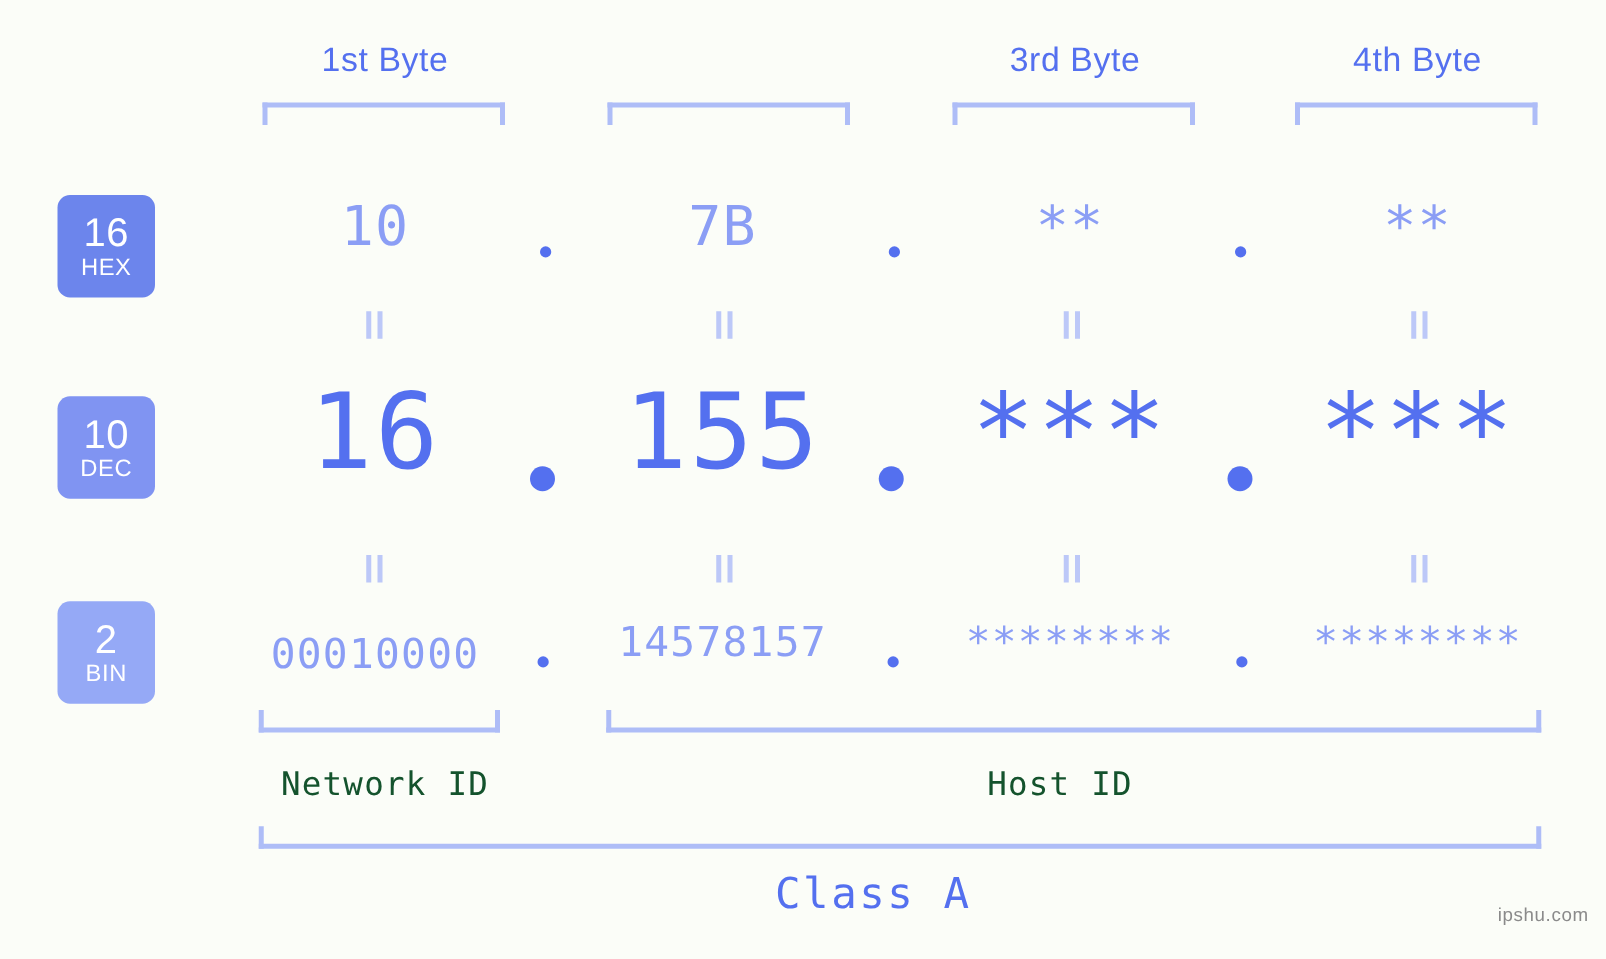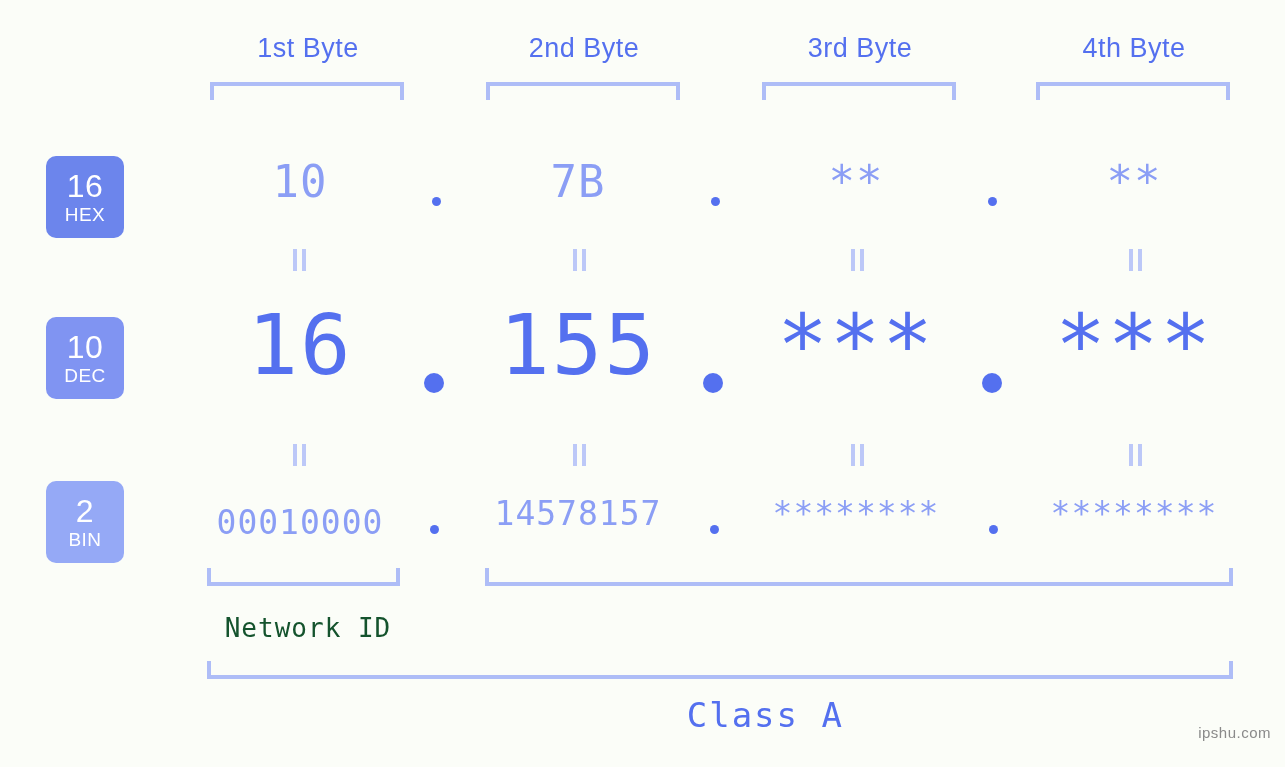--- a/index.html
+++ b/index.html
@@ -132,21 +132,21 @@
     text-align: center;
     font-family: "DejaVu Sans Mono", monospace;
     font-size: 26px;
     color: #14532d;
     white-space: nowrap;
     letter-spacing: 1px;
   }
 
   .class-label {
     position: absolute;
-    text-align: right;
+    text-align: left;
     font-family: "DejaVu Sans Mono", monospace;
     font-size: 34px;
     color: #5470ef;
     white-space: nowrap;
     letter-spacing: 2px;
   }
 
   .watermark {
     position: absolute;
     right: 14px;
@@ -156,21 +156,20 @@
     color: #8a8a8a;
     letter-spacing: 0.5px;
   }
 </style>
 </head>
 <body>
 
 <div id="stage">
 
   <div class="byte-header" style="left:208px;">1st Byte</div>
-  <div class="byte-header" style="left:484px;">2nd Byte</div>
   <div class="byte-header" style="left:760px;">3rd Byte</div>
   <div class="byte-header" style="left:1034px;">4th Byte</div>
 
   <div class="bracket bracket-down" style="left:210px;  top:82px; width:194px;"></div>
   <div class="bracket bracket-down" style="left:486px;  top:82px; width:194px;"></div>
   <div class="bracket bracket-down" style="left:762px;  top:82px; width:194px;"></div>
   <div class="bracket bracket-down" style="left:1036px; top:82px; width:194px;"></div>
 
   <div class="base-badge" style="top:156px; background:#6c85ec;">
     <span class="num">16</span>
@@ -249,19 +248,20 @@
 
     <div class="dot dot-sm" style="left:430px; top:525px;"></div>
     <div class="dot dot-sm" style="left:710px; top:525px;"></div>
     <div class="dot dot-sm" style="left:989px; top:525px;"></div>
   </div>
 
   <div class="bracket bracket-up" style="left:207px; top:568px; width:193px;"></div>
   <div class="bracket bracket-up" style="left:485px; top:568px; width:748px;"></div>
 
   <div class="id-label" style="left:203px; top:613px; width:210px;">Network ID</div>
+  <div class="id-label" style="left:743px; top:613px; width:210px;">Host ID</div>
 
   <div class="bracket bracket-up" style="left:207px; top:661px; width:1026px;"></div>
   <div class="class-label" style="left:620px; top:695px; width:224px;">Class A</div>
 
   <div class="watermark">ipshu.com</div>
 
 </div>
 
 </body></html>

